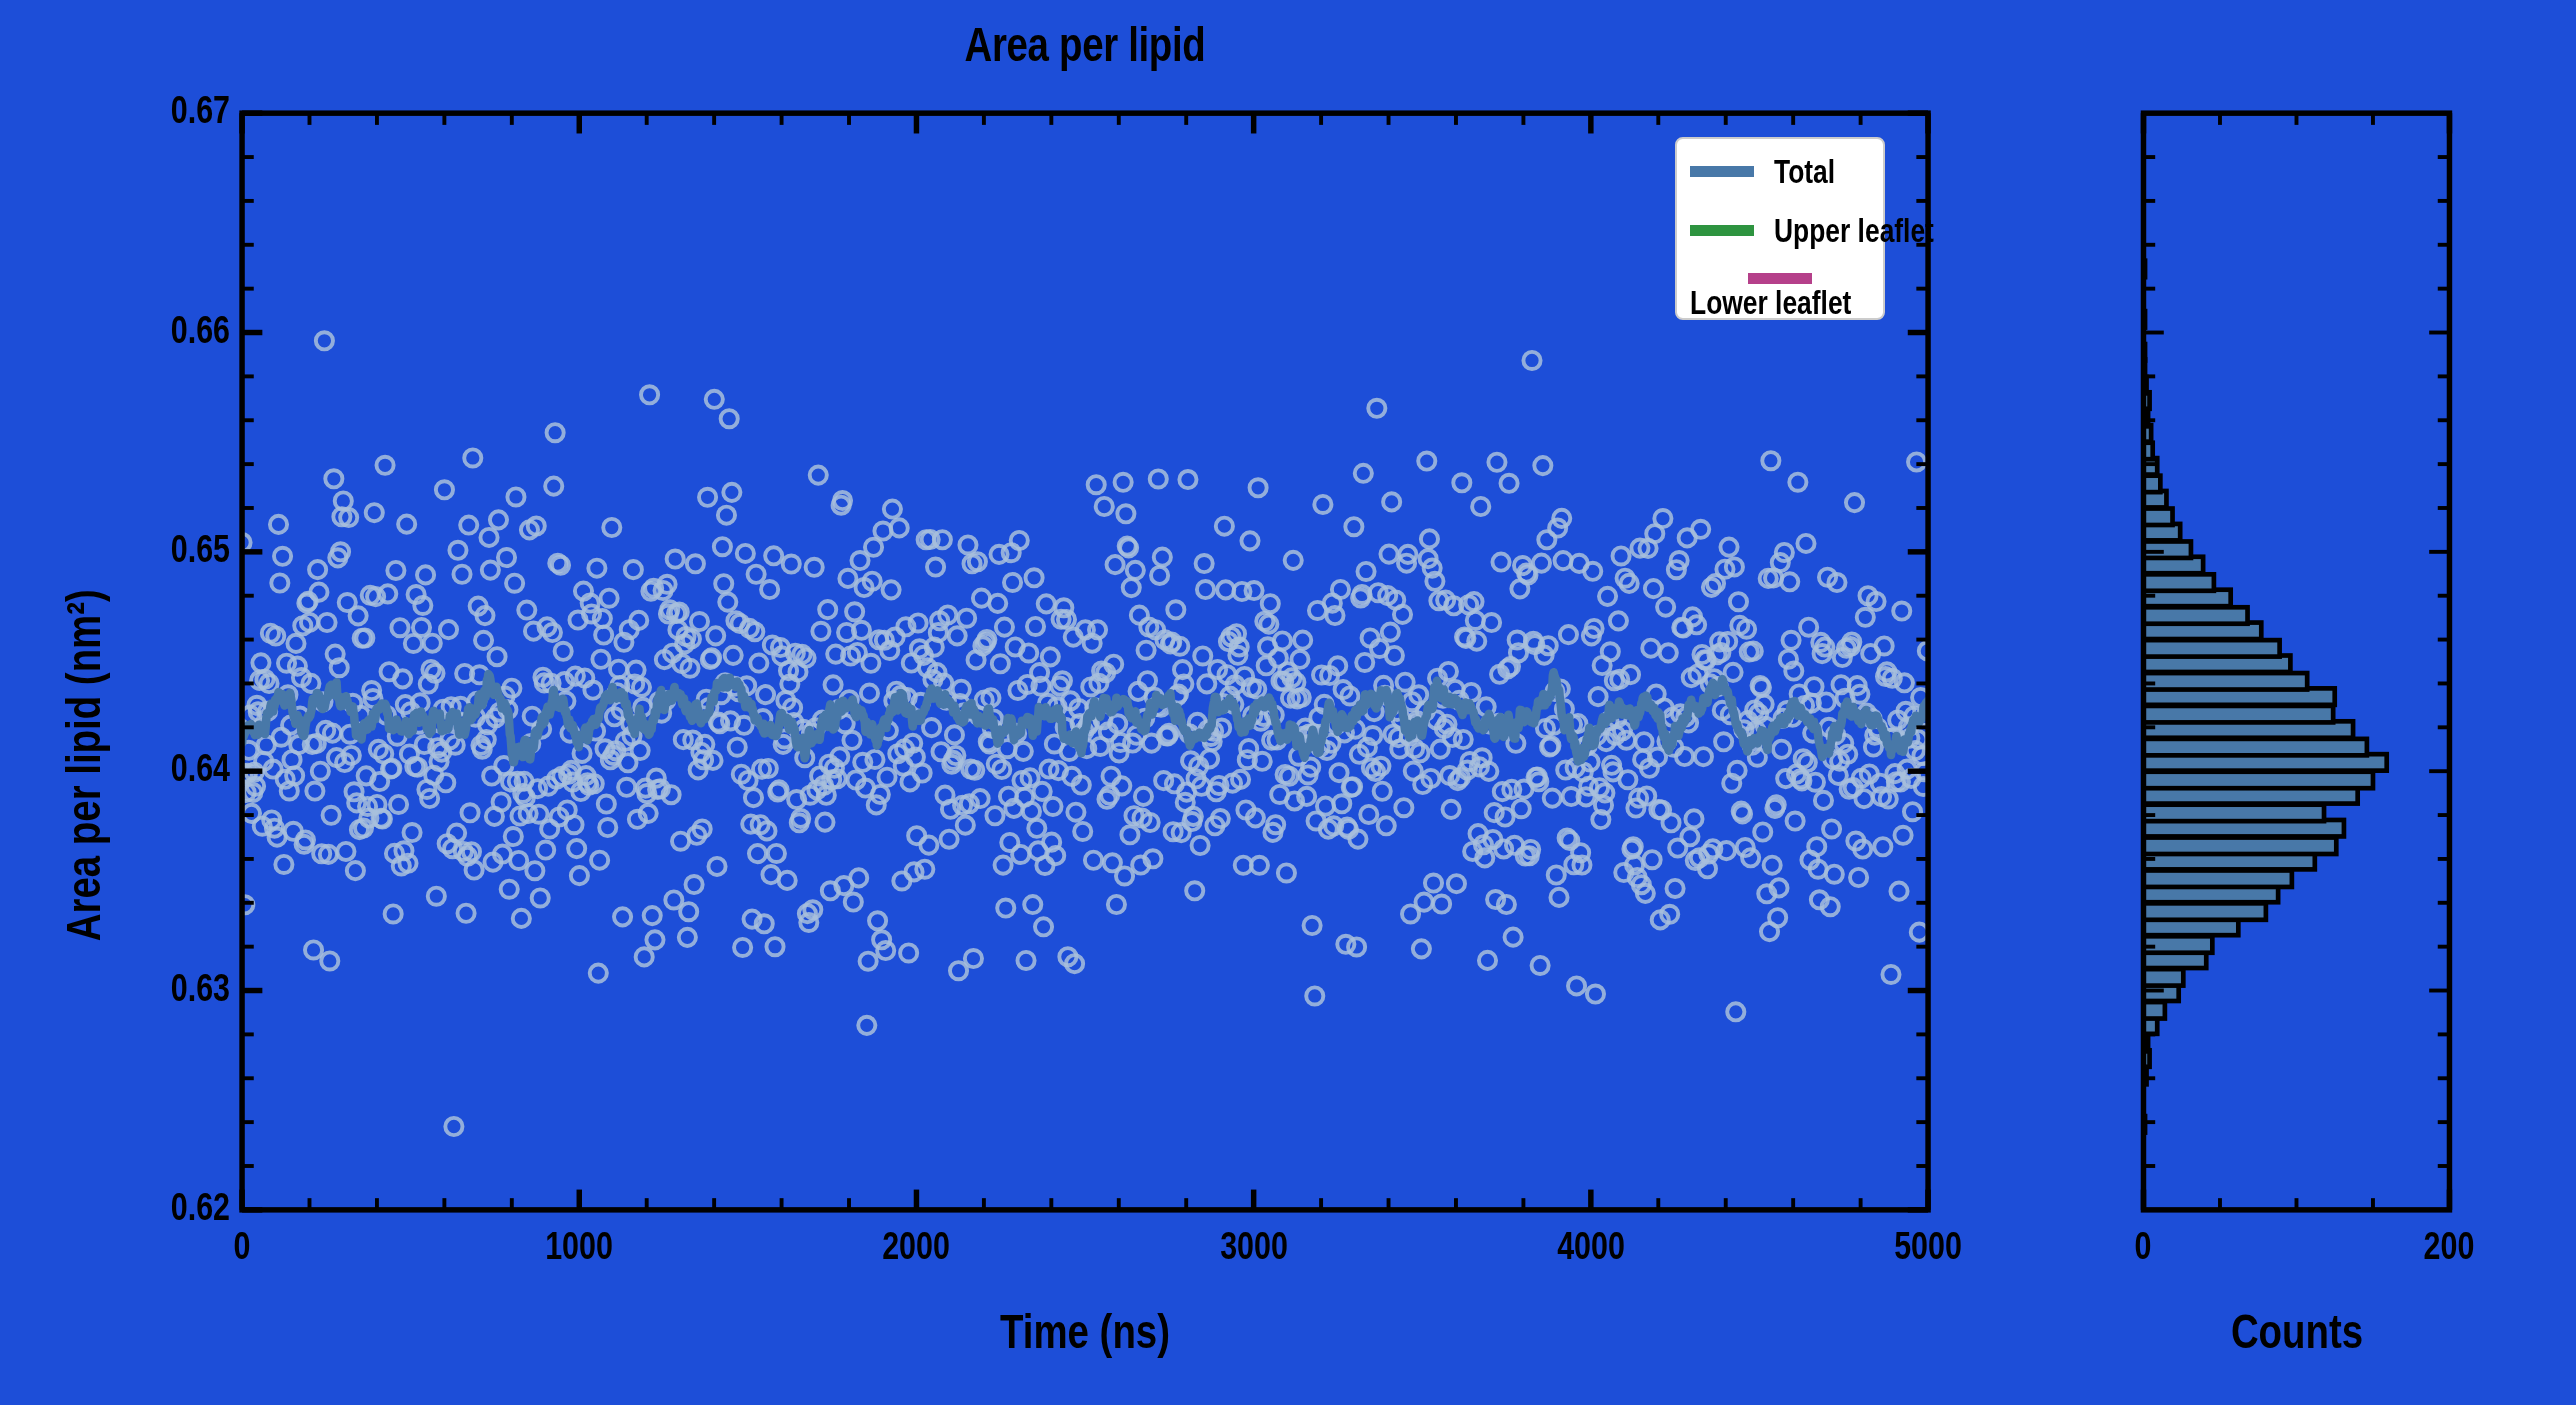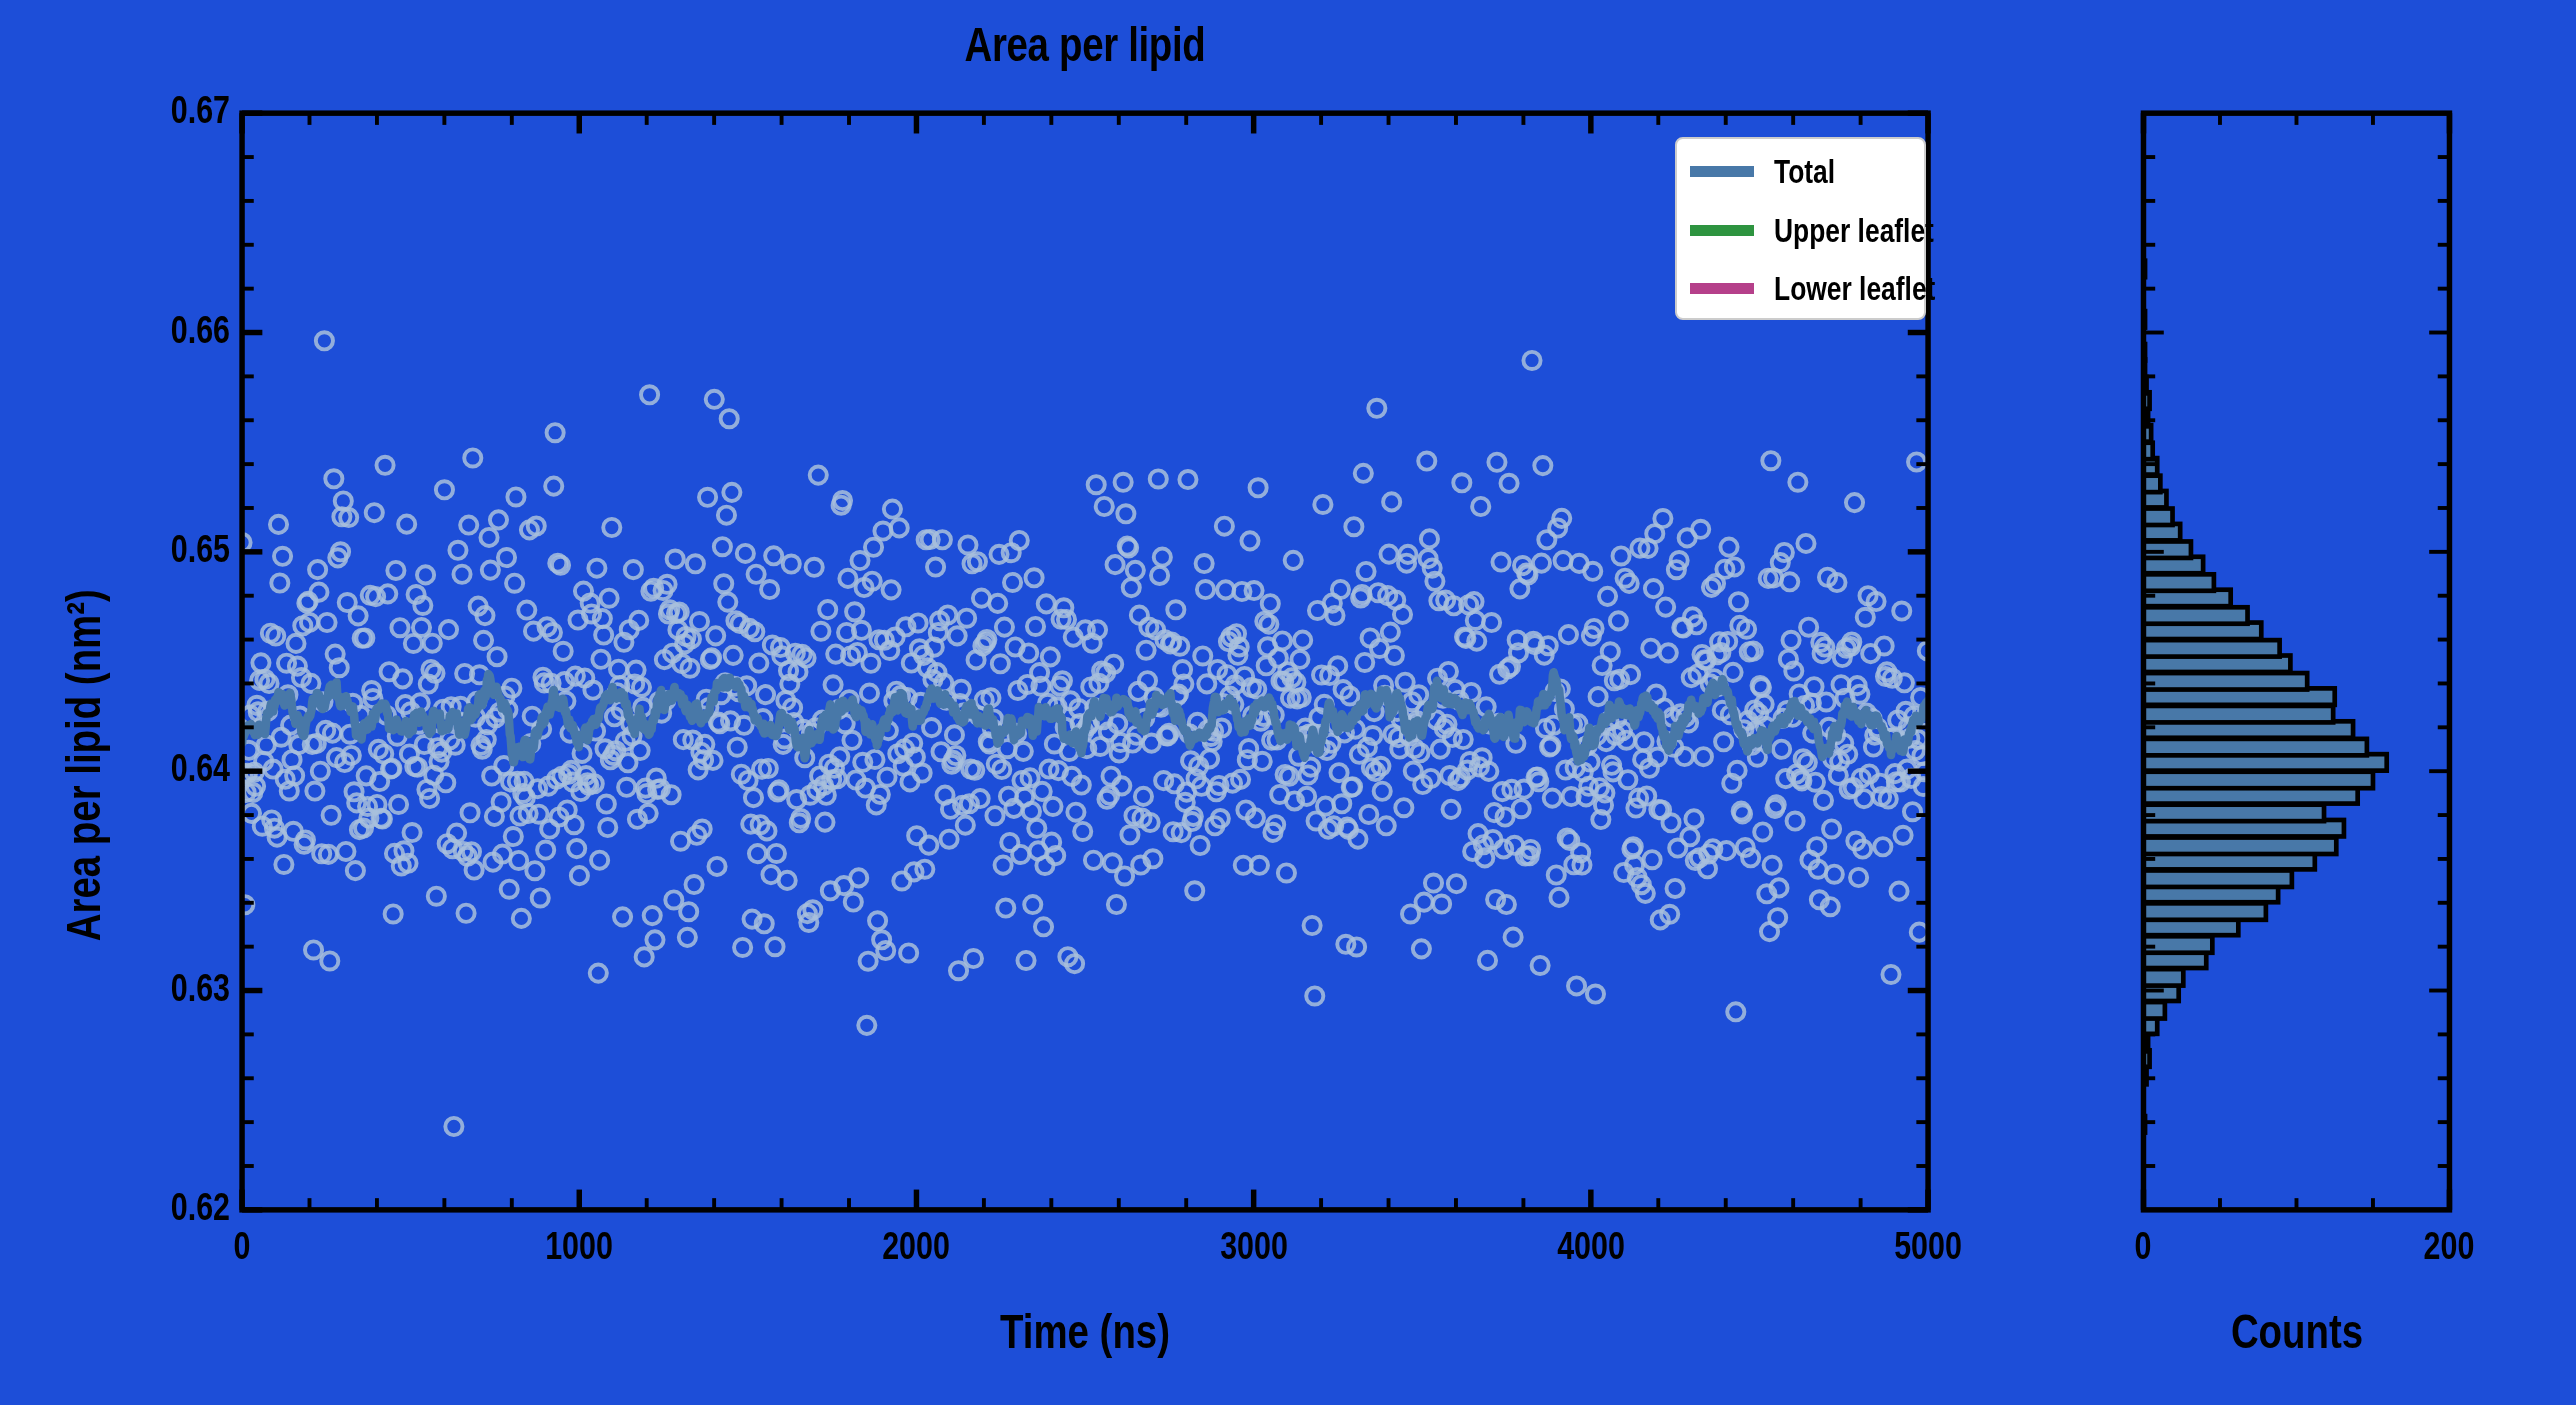--- a/index.html
+++ b/index.html
@@ -90,21 +90,21 @@
     position: absolute;
     left: 0;
     top: 0;
     width: 2576px;
     height: 1405px;
   }
   .legend-box {
     position: absolute;
     left: 1675px;
     top: 137px;
-    width: 251px;
+    width: 210px;
     height: 183px;
     background: #ffffff;
     border: 2.3px solid #cccccc;
     border-radius: 7.8px;
     box-sizing: border-box;
   }
   .legend-row {
     position: absolute;
     left: 12.5px;
     height: 31px;
@@ -1651,20 +1651,20 @@
 
   <div class="legend-box">
     <div class="legend-row" style="top:17px;">
       <span class="legend-swatch" style="background:#4878a8;"></span>
       <span class="legend-label">Total</span>
     </div>
     <div class="legend-row" style="top:76px;">
       <span class="legend-swatch" style="background:#2e9440;"></span>
       <span class="legend-label">Upper leaflet</span>
     </div>
-    <div class="legend-row" style="top:134px;">
+    <div class="legend-row" style="top:134px;flex-direction:column;">
       <span class="legend-swatch" style="background:#b5408a;"></span>
       <span class="legend-label">Lower leaflet</span>
     </div>
   </div>
 
 </div>
 
 
 </body></html>

